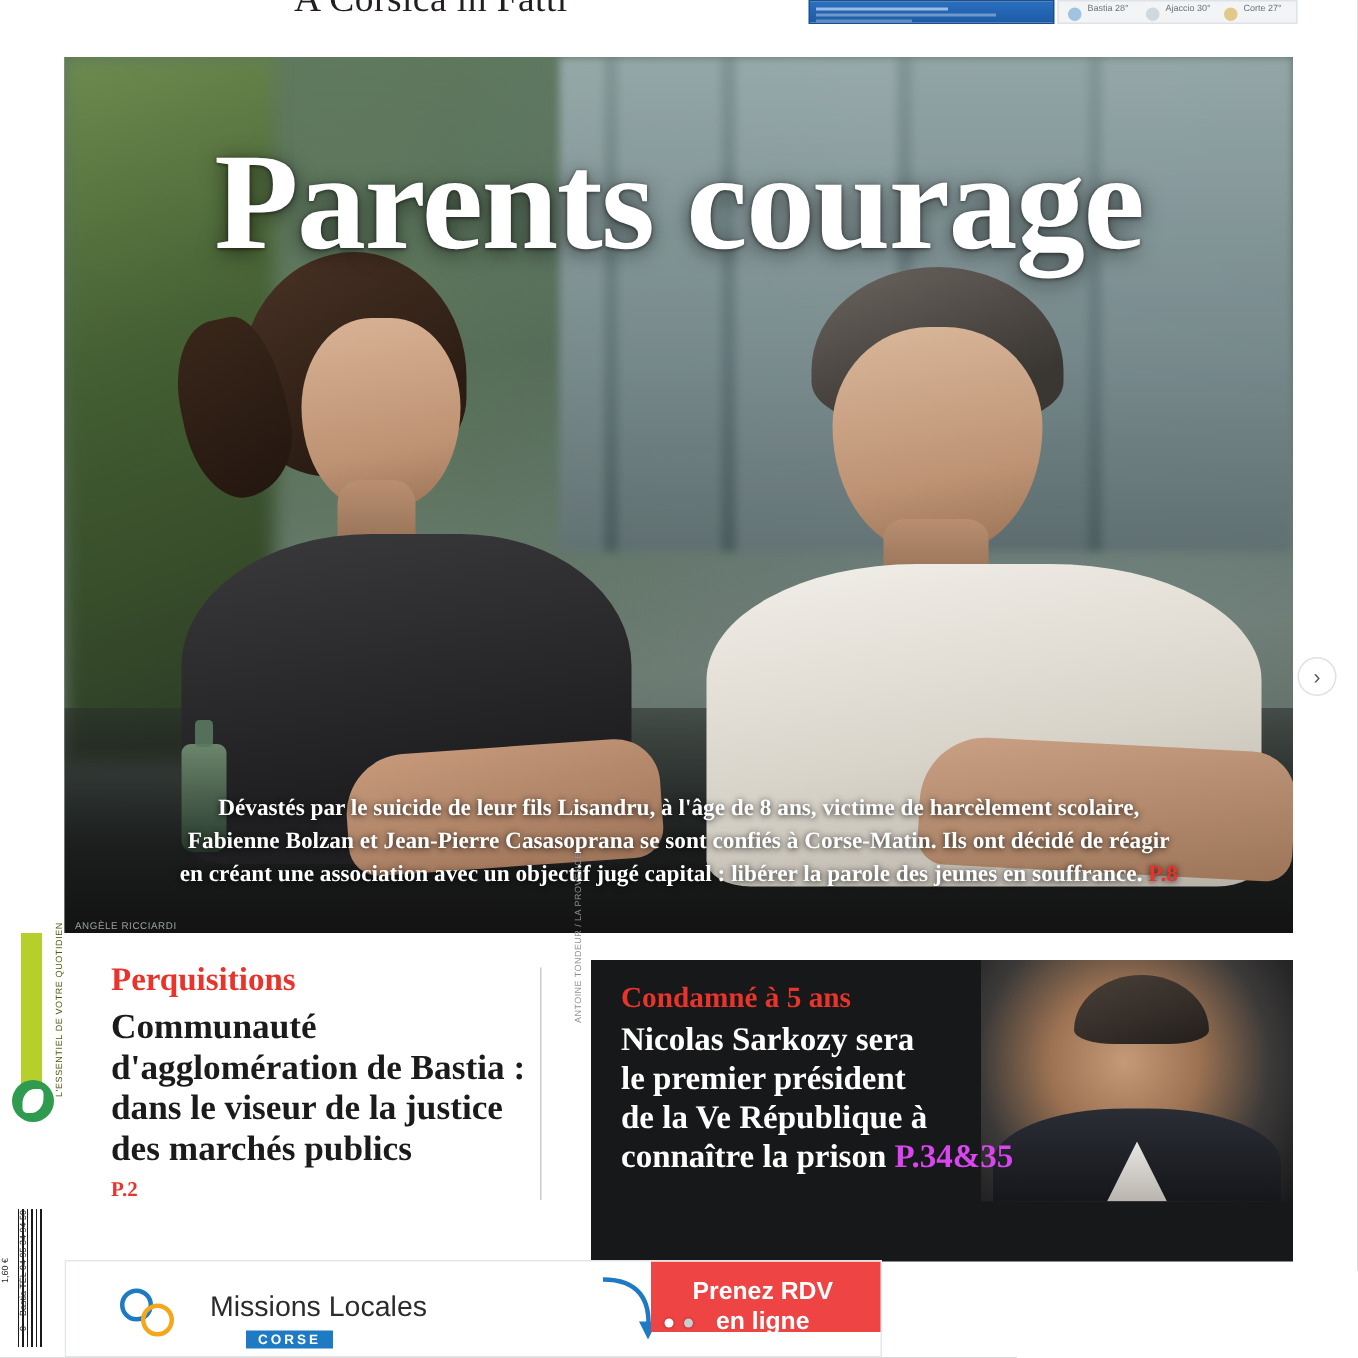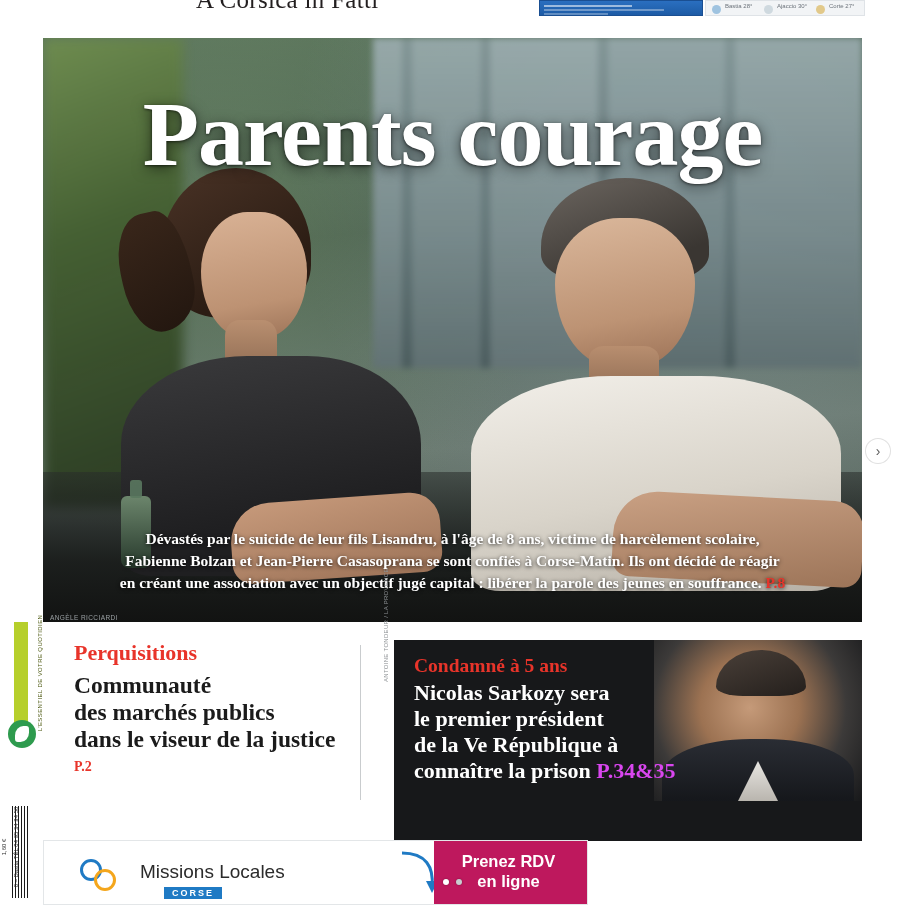--- a/index.html
+++ b/index.html
@@ -318,22 +318,22 @@
     font-family: "Liberation Sans", sans-serif;
     font-size: 19px; color: #2b2b2b;
   }
   .ml-sub {
     position: absolute; left: 120px; top: 46px;
     font-family: "Liberation Sans", sans-serif;
     font-size: 9px; font-weight: bold; color: #ffffff;
     background: #1f7ac4; padding: 1px 8px; letter-spacing: 2px;
   }
   .ad-cta {
-    position: absolute; left: 390px; top: 0; width: 155px; height: 63px;
-    background: #be185d;
+    position: absolute; left: 390px; top: 0; width: 155px; height: 47px;
+    background: #ef4444;
   }
   .ad-cta-text {
     position: absolute; left: 0; right: 6px; top: 10px;
     text-align: center;
     font-family: "Liberation Sans", sans-serif;
     font-weight: bold; font-size: 16.5px; line-height: 20px;
     color: #ffffff;
   }
   .ad-arrow {
     position: absolute; left: 352px; top: 8px; width: 46px; height: 48px;
@@ -465,22 +465,23 @@
         <span class="pref">P.8</span>
       </div>
     </div>
   </div>
 
   <div class="photo-credit">ANGÈLE RICCIARDI</div>
 
   <div class="col-left">
     <p class="kicker-red">Perquisitions</p>
     <p class="left-head">Communauté</p>
+    <p class="left-head">d'agglomération de Bastia :</p>
+    <p class="left-head">dans le viseur de la justice</p>
     <p class="left-head">des marchés publics</p>
-    <p class="left-head">dans le viseur de la justice</p>
     <div class="page-ref">P.2</div>
   </div>
 
   <div class="vrule"></div>
 
   <div class="box-right">
     <div class="portrait">
       <div class="hair"></div>
       <div class="suit"></div>
       <div class="shirt"></div>

